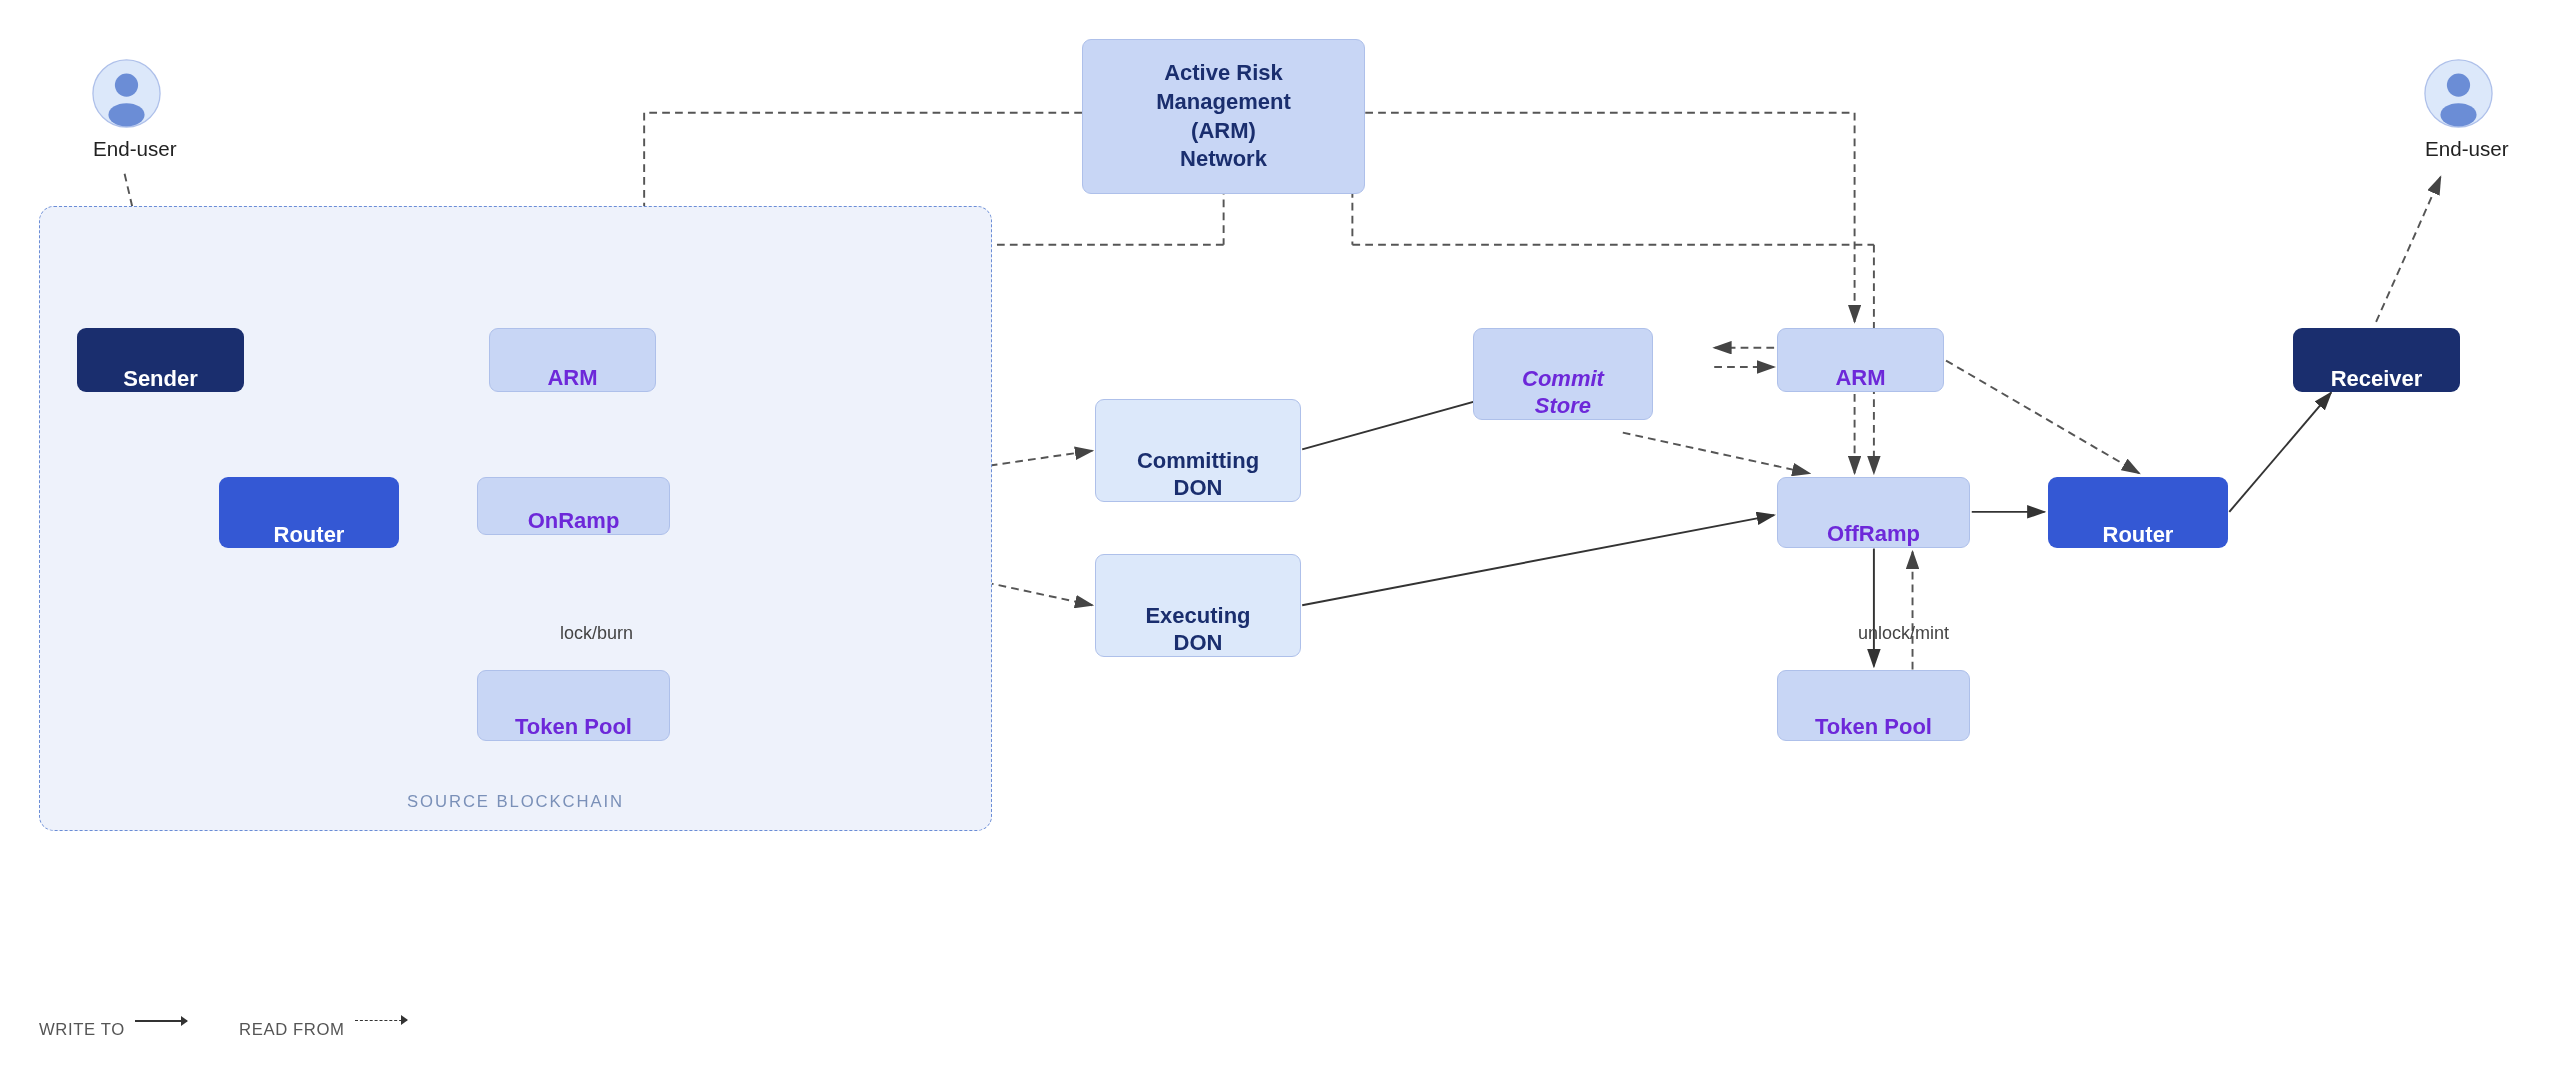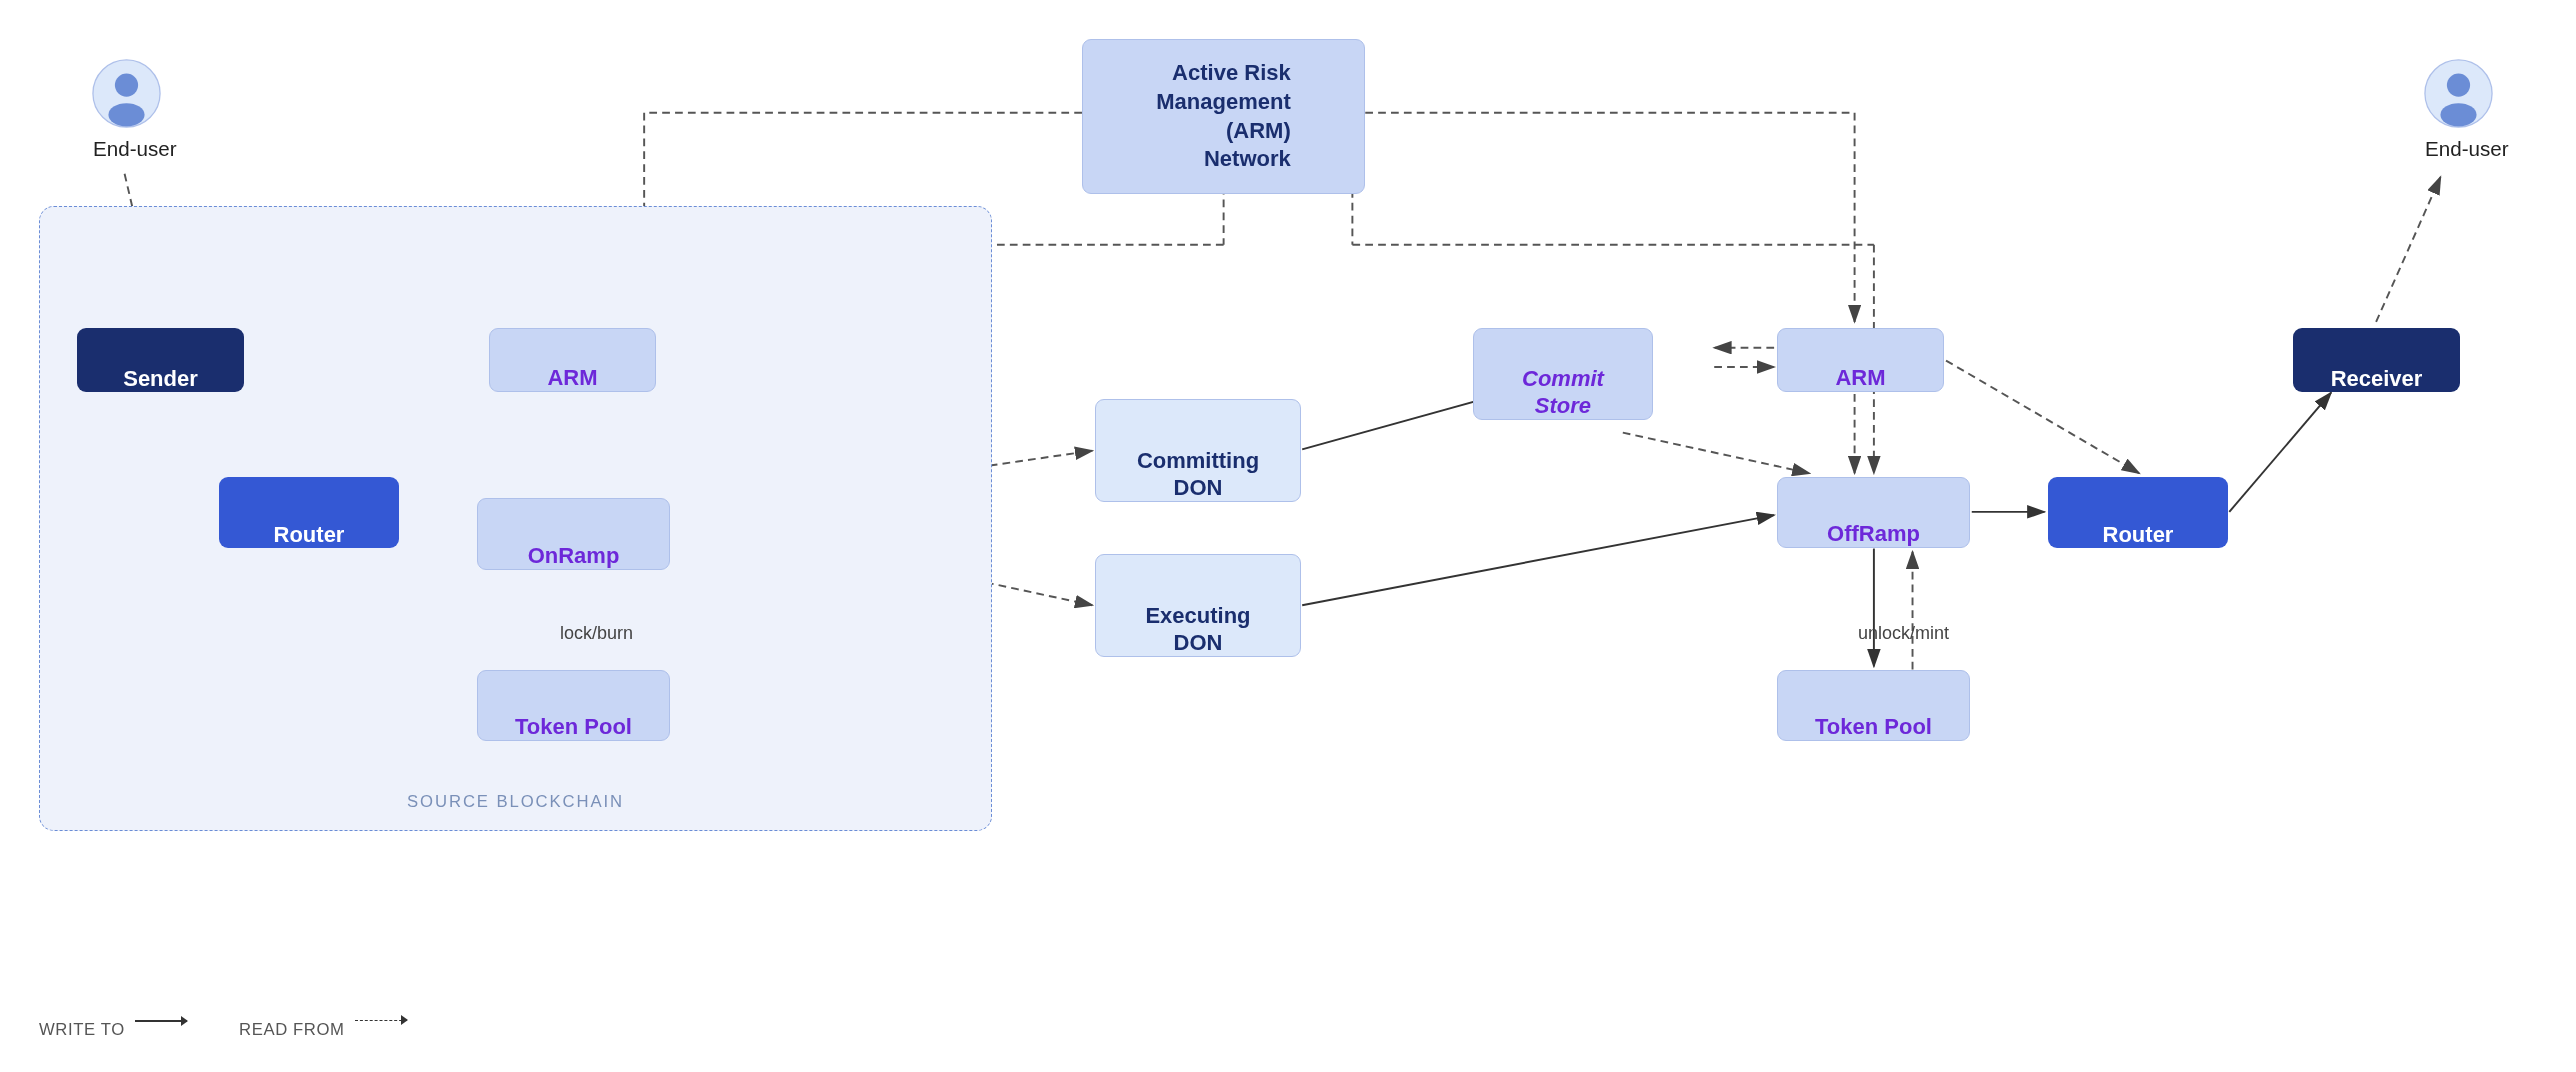--- a/index.html
+++ b/index.html
@@ -99,21 +99,21 @@
 
     
     .arm-top {
       position: absolute;
       background: #c8d6f5;
       border: 1.3px solid #aec0ea;
       border-radius: 9px;
       display: flex;
       align-items: center;
       justify-content: center;
-      text-align: right;
+      text-align: center;
       font-size: 20.6px;
       font-weight: 600;
       color: #1a2e6e;
       line-height: 1.25;
     }
 
     
     .legend {
       position: absolute;
       display: flex;
@@ -290,21 +290,21 @@
   </div>
 
   <div class="node-box node-medium" style="left:219px; top:477px; width:180px; height:71px;">
     <span>Router</span>
   </div>
 
   <div class="node-box node-light" style="left:489px; top:328px; width:167px; height:64px;">
     <span>ARM</span>
   </div>
 
-  <div class="node-box node-light" style="left:477px; top:498px; width:193px; height:72px;">
+  <div class="node-box node-light" style="left:477px; top:477px; width:193px; height:58px;">
     <span>OnRamp</span>
   </div>
 
   <div class="node-box node-light" style="left:477px; top:670px; width:193px; height:71px;">
     <span>Token Pool</span>
   </div>
 
   <div style="position:absolute; left:560px; top:623px; font-size:18px; color:#444;">lock/burn</div>
 
   <div class="node-box node-light-outline" style="left:1095px; top:399px; width:206px; height:103px;">

